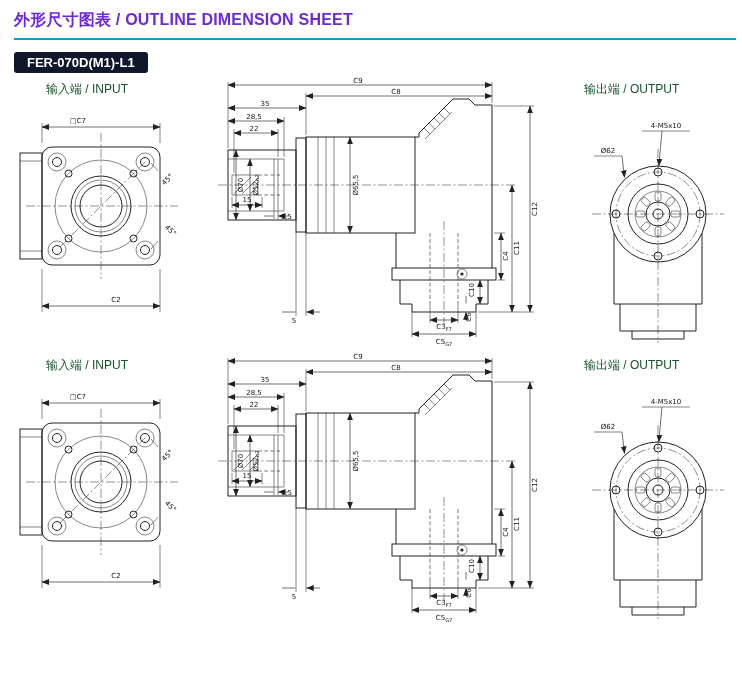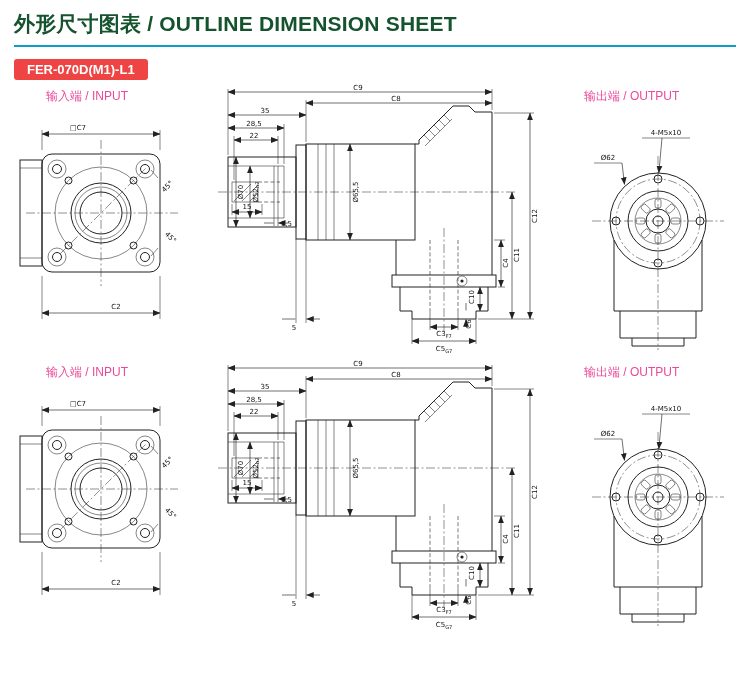--- a/index.html
+++ b/index.html
@@ -1,28 +1,28 @@
 <!DOCTYPE html>
 <html><head>
 <meta charset="utf-8">
 <style>
   html,body{margin:0;padding:0}
   body{width:742px;height:684px;background:#fff;overflow:hidden;
        font-family:"Liberation Sans","DejaVu Sans",sans-serif;color:#111}
   .page{padding-top:10px}
-  .title{margin:0 0 0 14px;font-size:21px;font-weight:bold;color:#14532d;letter-spacing:.2px}
+  .title{margin:0 0 0 14px;font-size:16px;font-weight:bold;color:#6d28d9;letter-spacing:.2px}
   .rule{height:2px;background:#0f9cc9;margin:7px 6px 0 14px}
-  .badge{display:inline-block;margin:12px 0 0 14px;background:#ef4444;color:#fff;
+  .badge{display:inline-block;margin:12px 0 0 14px;background:#0f172a;color:#fff;
          font-size:13px;font-weight:bold;padding:3px 13px;border-radius:3px}
   .canvas{position:relative;height:276px}
   .canvas svg{position:absolute}
   .v-input{left:12px;top:32px}
   .v-side{left:190px;top:2px}
   .v-output{left:578px;top:26px}
-  .view-label{position:absolute;top:8px;font-size:12px;color:#ec4899}
+  .view-label{position:absolute;top:8px;font-size:12px;color:#14532d}
   .lbl-in{left:46px}
   .lbl-out{left:584px}
   
   .ln{stroke:#222;stroke-width:1;fill:none}
   .tn{stroke:#222;stroke-width:.55;fill:none}
   .cl{stroke:#222;stroke-width:.5;fill:none;stroke-dasharray:9 2.5 2 2.5}
   .hid{stroke:#222;stroke-width:.6;fill:none;stroke-dasharray:4 2.2}
   .dl{stroke:#222;stroke-width:.65;fill:none;marker-start:url(#arr);marker-end:url(#arr)}
   .de{stroke:#222;stroke-width:.65;fill:none;marker-end:url(#arr)}
   .dim{font-family:"DejaVu Sans",sans-serif;font-size:7px;fill:#111}

